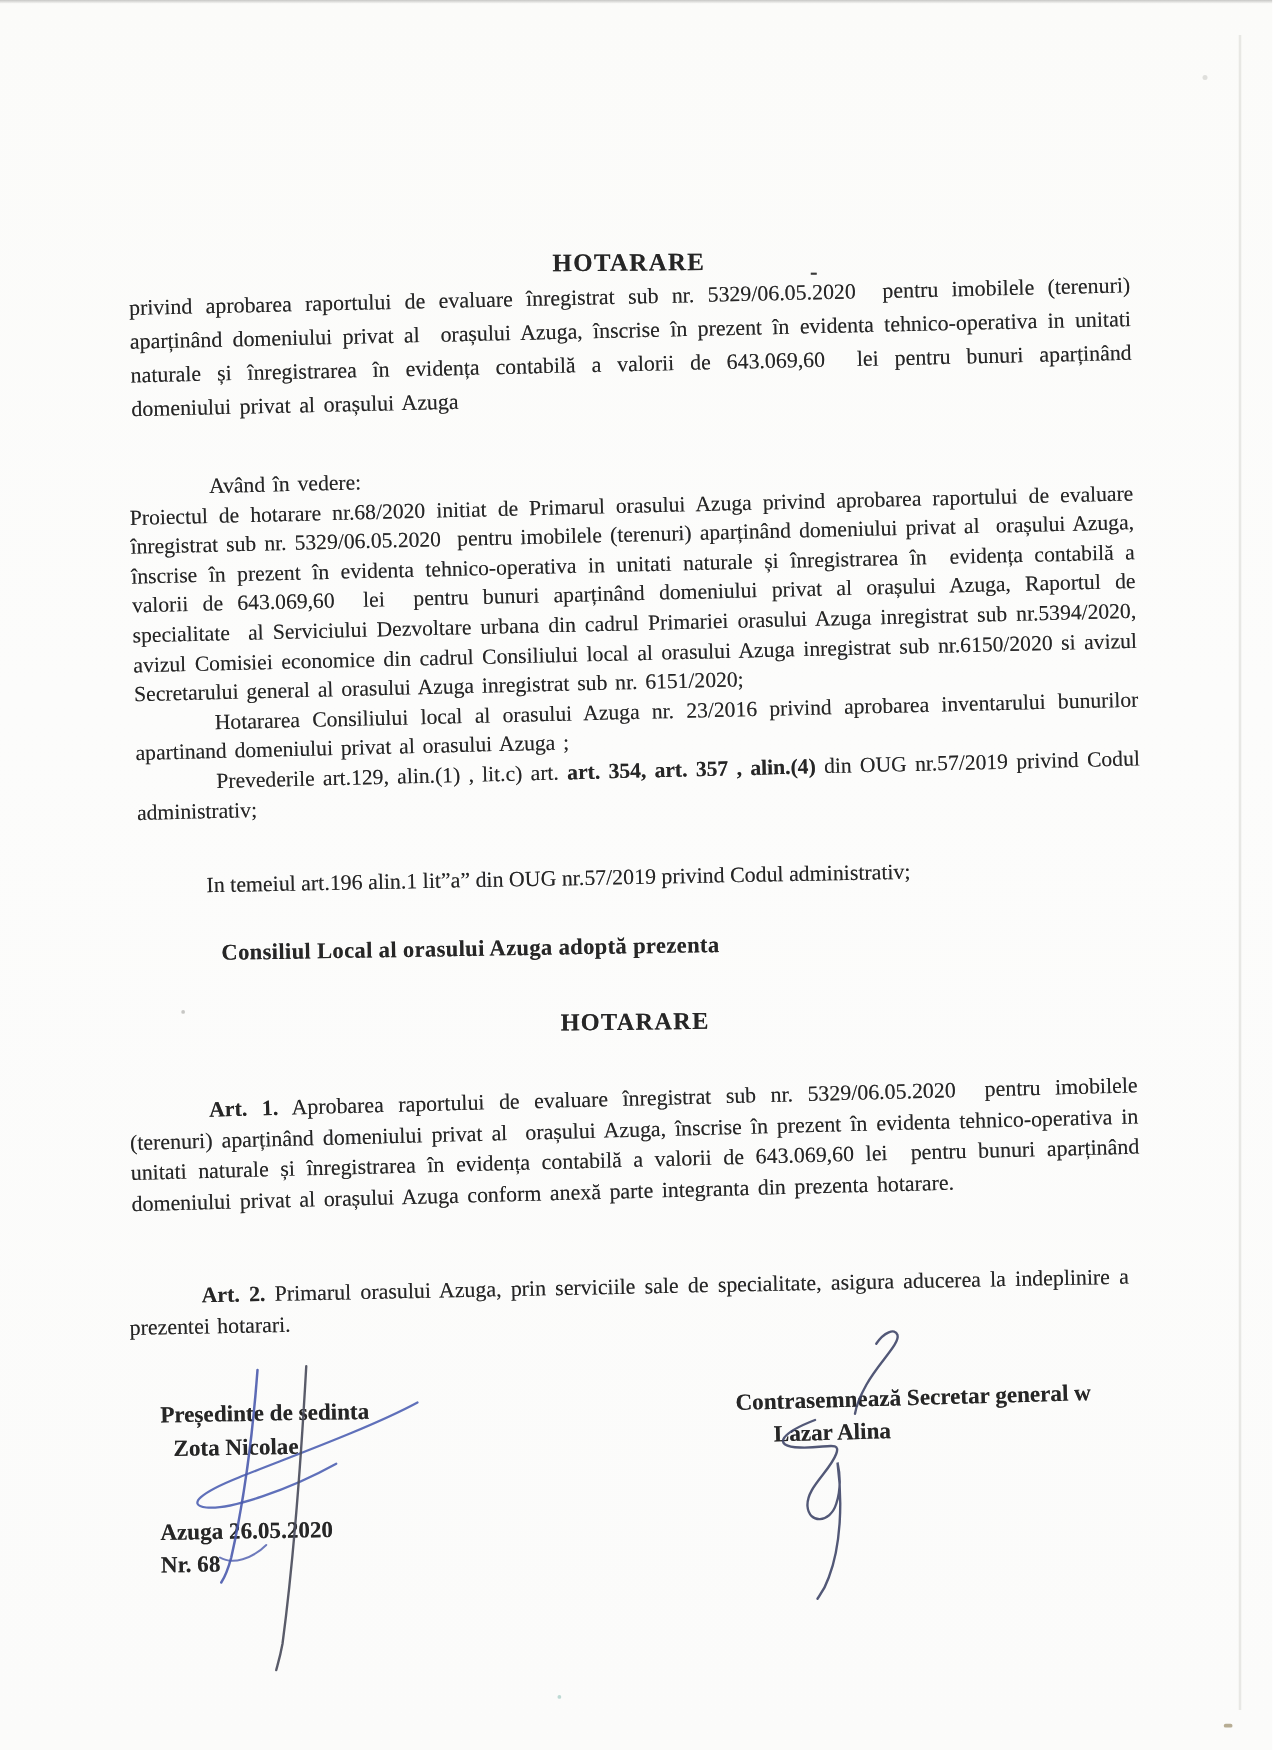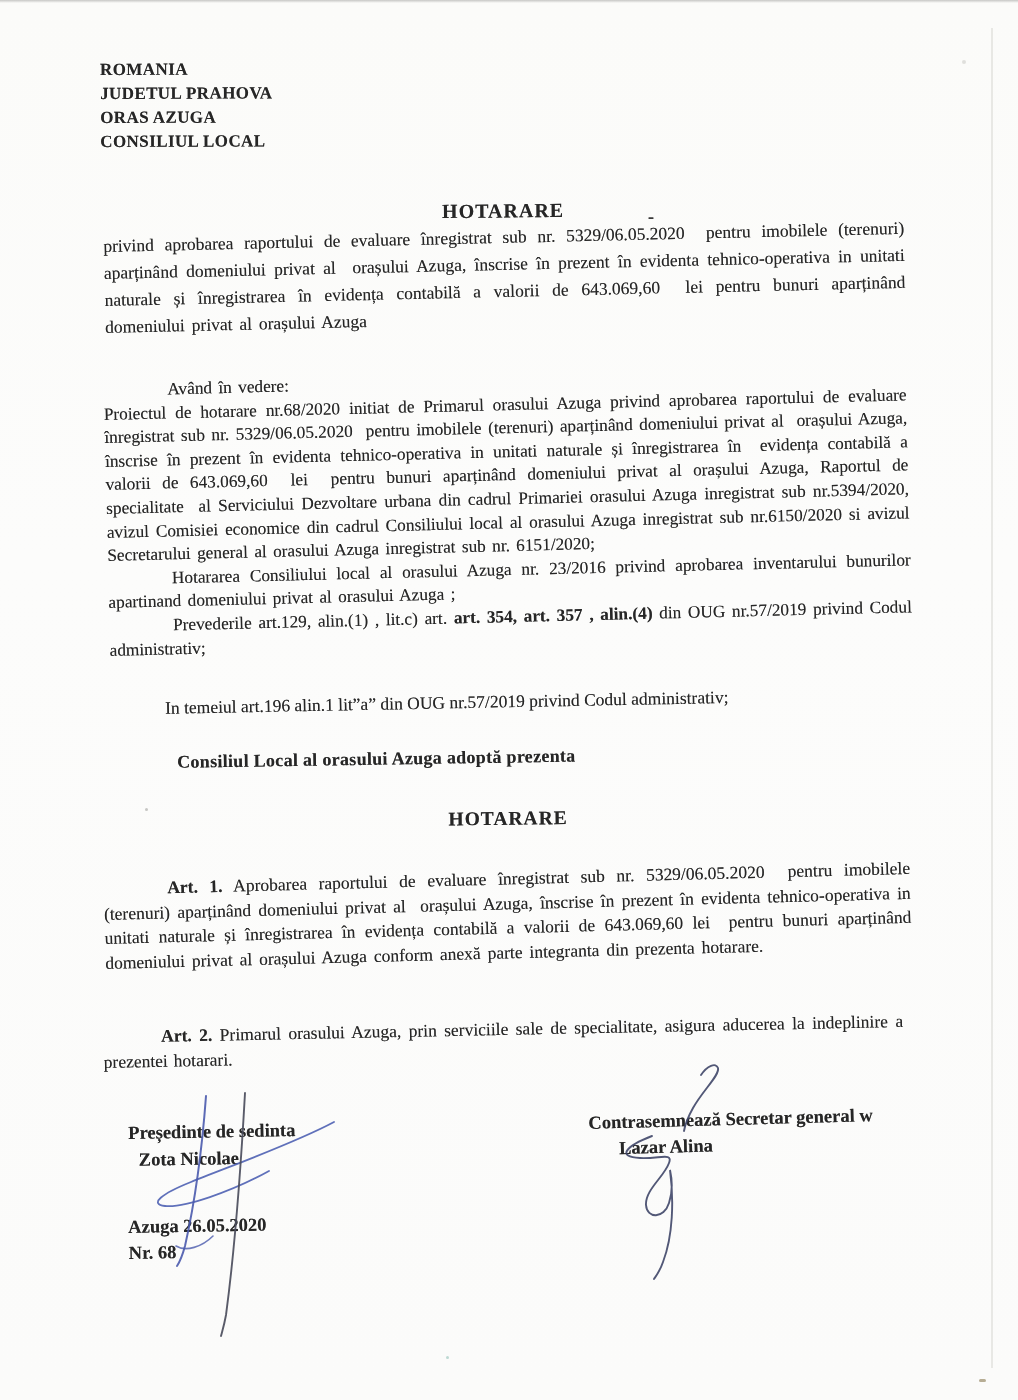--- a/index.html
+++ b/index.html
@@ -72,26 +72,20 @@
 
 <div class="page">
 
   <div class="top-edge"></div>
   <div class="scan-line"></div>
   <div class="speck" style="left:145px;top:808px;width:3px;height:3px;background:#9a9a98;opacity:.55;"></div>
   <div class="speck" style="left:962px;top:60px;width:4px;height:4px;background:#d8d8d5;opacity:.8;"></div>
   <div class="speck" style="left:979px;top:1379px;width:7px;height:3px;background:#8a7a50;opacity:.6;border-radius:2px;"></div>
   <div class="speck" style="left:446px;top:1356px;width:3px;height:3px;background:#7fb7ae;opacity:.5;"></div>
 
-  <div class="abs header txt">
-    <div>ROMANIA</div>
-    <div>JUDETUL PRAHOVA</div>
-    <div>ORAS AZUGA</div>
-    <div>CONSILIUL LOCAL</div>
-  </div>
 
   <div class="abs title1 txt">HOTARARE</div>
   <div class="abs stray-dash txt">-</div>
 
   <div class="abs intro just prewrap txt">privind aprobarea raportului de evaluare înregistrat sub nr. 5329/06.05.2020  pentru imobilele (terenuri) aparținând domeniului privat al  orașului Azuga, înscrise în prezent în evidenta tehnico-operativa in unitati naturale și înregistrarea în evidența contabilă a valorii de 643.069,60  lei pentru bunuri aparținând domeniului privat al orașului Azuga</div>
 
   <div class="abs considering txt">
     <div class="lead">Având în vedere:</div>
     <div class="just prewrap">Proiectul de hotarare nr.68/2020 initiat de Primarul orasului Azuga privind aprobarea raportului de evaluare înregistrat sub nr. 5329/06.05.2020  pentru imobilele (terenuri) aparținând domeniului privat al  orașului Azuga, înscrise în prezent în evidenta tehnico-operativa in unitati naturale și înregistrarea în  evidența contabilă a valorii de 643.069,60  lei  pentru bunuri aparținând domeniului privat al orașului Azuga, Raportul de specialitate  al Serviciului Dezvoltare urbana din cadrul Primariei orasului Azuga inregistrat sub nr.5394/2020, avizul Comisiei economice din cadrul Consiliului local al orasului Azuga inregistrat sub nr.6150/2020 si avizul Secretarului general al orasului Azuga inregistrat sub nr. 6151/2020;</div>
     <div class="just indent">Hotararea Consiliului local al orasului Azuga nr. 23/2016 privind aprobarea inventarului bunurilor apartinand domeniului privat al orasului Azuga ;</div>

